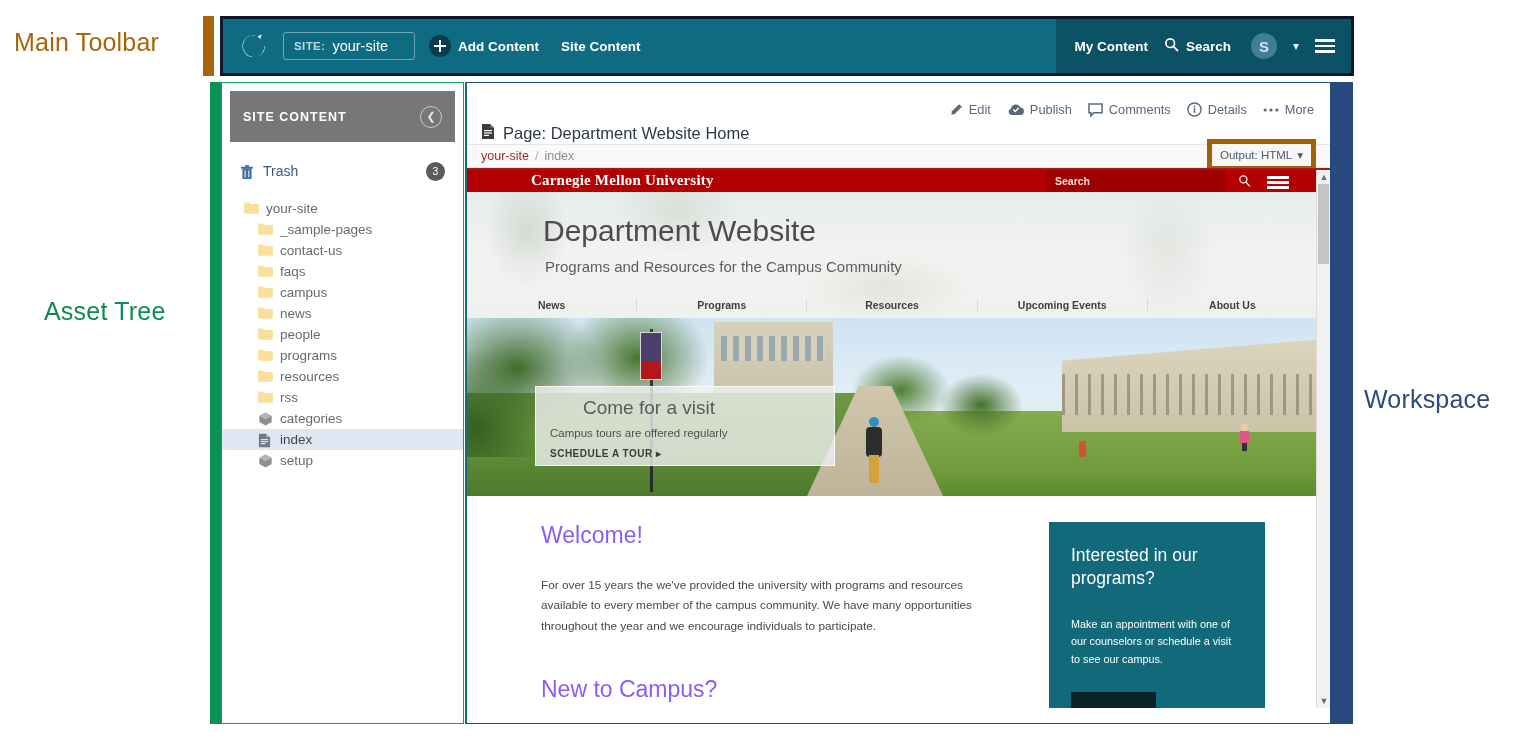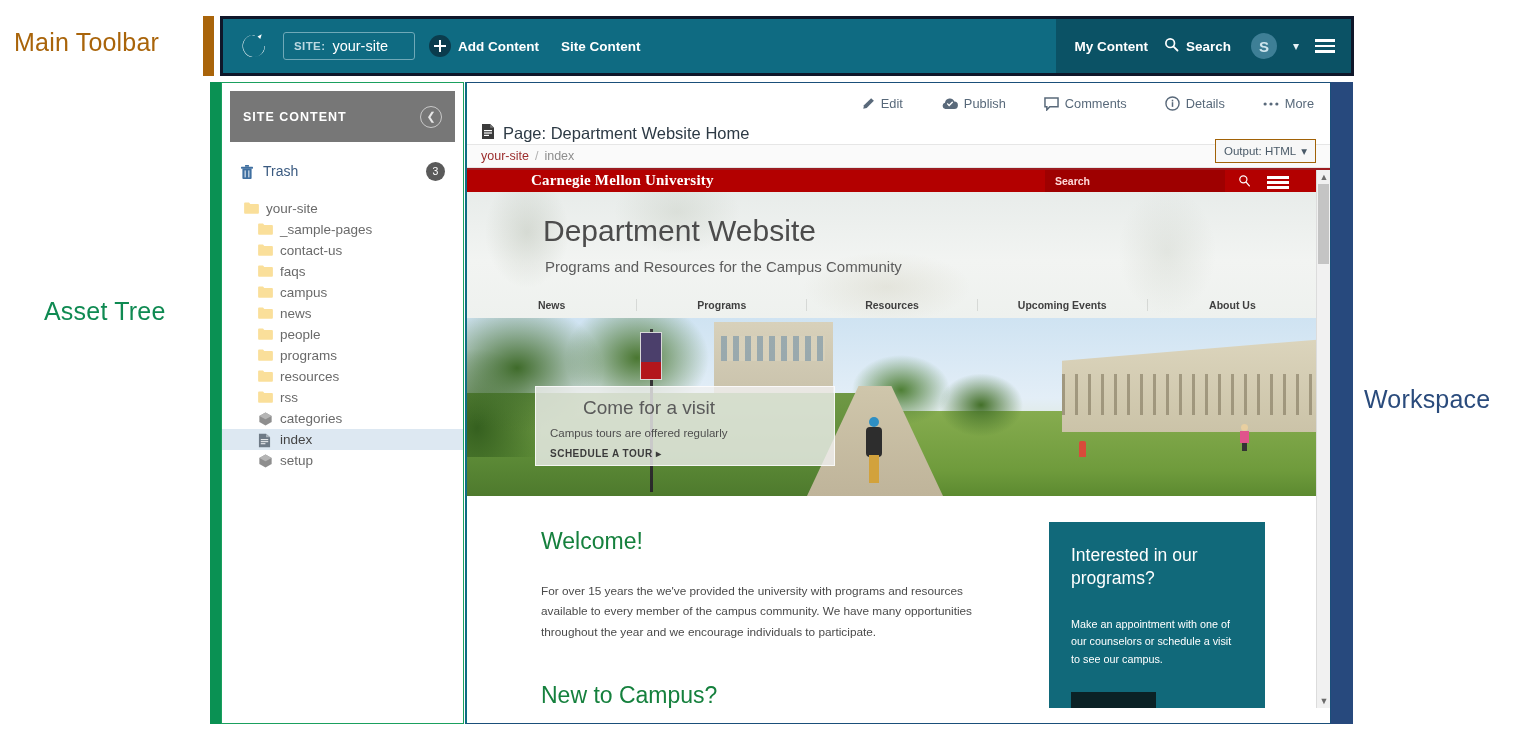--- a/index.html
+++ b/index.html
@@ -135,31 +135,31 @@
   .ico { width:15px; height:13px; flex:none; position:relative; display:block; }
   #ws-panel {
     position: absolute; left: 465px; top: 82px;
     width: 866px; height: 642px;
     background: #ffffff;
     border: 1px solid #1a4f7a;
     border-left: 2px solid #0e6e84;
     overflow: hidden;
   }
   #ws-actions {
-    display:flex; justify-content:flex-end; align-items:flex-start;
-    gap: 38px; padding: 13px 16px 0 0; height: 34px;
+    display:flex; justify-content:flex-end; align-items:flex-end;
+    gap: 16px; padding: 13px 16px 0 0; height: 34px;
   }
   .act { display:flex; align-items:center; gap:6px; color:#58697a; font-size:12.8px; }
   .act .g { display:flex; align-items:center; }
 
   #ws-title-row { display:flex; align-items:center; padding: 6px 0 0 14px; }
   #ws-title { font-size:16.5px; color:#2d3a45; margin-left:8px; }
   #output-sel {
     position:absolute; right: 14px; top: 56px;
-    border:1px solid #a16207; background:#f7f7f7;
+    border:5px solid #a16207; background:#f7f7f7;
     font-size:11.5px; color:#4a5a68;
     padding: 4px 8px; display:flex; align-items:center; gap:5px;
   }
   #breadcrumb {
     border-top:1px solid #e6e6e6; border-bottom:1px solid #e6e6e6;
     background:#fafafa; height: 24px;
     display:flex; align-items:center; padding-left:14px;
     font-size:12.5px; gap:6px;
   }
   #breadcrumb .lnk { color:#9b2c2c; }
@@ -266,21 +266,21 @@
     background: rgba(240,240,240,.80); border:1px solid rgba(255,255,255,.75);
     padding: 10px 14px;
   }
   #hero-card .h { font-size: 19px; color:#5a5a5a; margin-bottom: 8px; margin-left: 33px; }
   #hero-card .p { font-size: 11.5px; color:#4e4e4e; margin-bottom: 9px; }
   #hero-card .c { font-size: 10px; font-weight:bold; letter-spacing:.5px; color:#3b3b3b; }
 
   
   #page-body { padding: 26px 52px 0 74px; display:flex; gap: 46px; background:#fff; }
   #col-main { flex: 1 1 auto; }
-  #col-main h2 { margin:6px 0 26px 0; font-size: 23px; font-weight: 400; color:#15803d; }
+  #col-main h2 { margin:0 0 26px 0; font-size: 23px; font-weight: 400; color:#8b5cf6; }
   #col-main h2.second { margin-top: 40px; }
   #col-main p { margin:0; font-size: 11.8px; line-height: 1.72; color:#4a4a4a; }
 
   #col-side { width: 216px; flex:none; }
   #promo { background:#11697a; color:#ffffff; padding: 22px 22px 26px 22px; }
   #promo .h { font-size: 17.5px; line-height:1.32; font-weight:400; margin-bottom: 26px; }
   #promo .p { font-size: 10.8px; line-height: 1.6; margin-bottom: 24px; }
   #promo .btn { display:inline-block; background:#0b2226; color:#fff; font-size:10.5px; font-weight:bold; padding: 20px 15px; }
 
   

